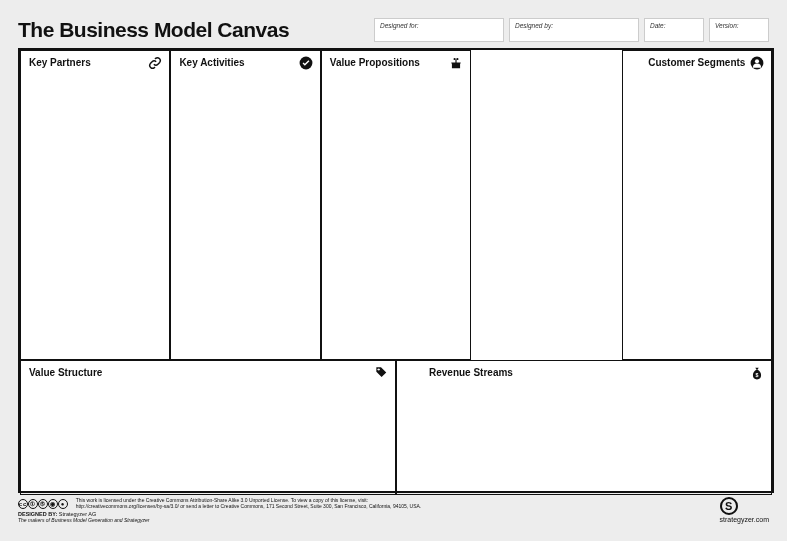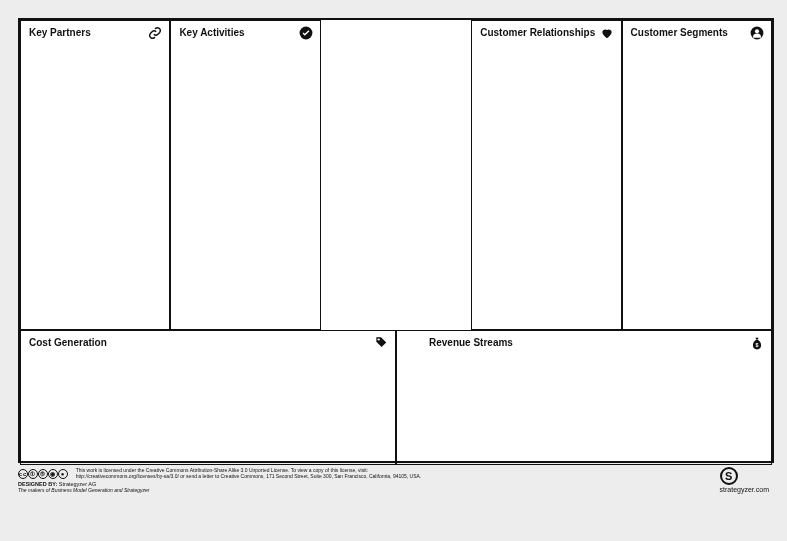--- a/index.html
+++ b/index.html
@@ -67,21 +67,21 @@
     top: 5px;
     right: 7px;
     width: 14px;
     height: 14px;
   }
 
   .kp { grid-column: 1 / 3; grid-row: 1; }
   .col2 { grid-column: 3 / 5; grid-row: 1; display:flex; flex-direction:column; }
   .vp { grid-column: 5 / 7; grid-row: 1; }
   .col4 { grid-column: 7 / 9; grid-row: 1; display:flex; flex-direction:column; }
-  .cs { grid-column: 9 / 11; grid-row: 1; }
+  .cs { grid-column: 9 / 11; grid-row: 1; text-align: center; }
   .cost { grid-column: 1 / 6; grid-row: 2; }
   .rev { grid-column: 6 / 11; grid-row: 2; padding-left: 32px; }
   .sub { flex:1; border:1px solid #111; padding:6px 8px; position:relative; }
   .col2, .col4 { border:0; padding:0; }
 
   .footer {
     display:flex;
     justify-content: space-between;
     align-items: flex-start;
     padding: 4px 18px 0 18px;
@@ -109,20 +109,29 @@
   }
   .footer-right { text-align:right; }
   .website { font-size:7px; color:#111; margin-top:1px; }
 
   svg { display:block; }
 </style>
 </head>
 <body>
 
 <div class="page">
+  <div class="header">
+    <div class="title">The Business Model Canvas</div>
+    <div class="meta-boxes">
+      <div class="meta wide">Designed for:</div>
+      <div class="meta wide">Designed by:</div>
+      <div class="meta narrow">Date:</div>
+      <div class="meta narrow">Version:</div>
+    </div>
+  </div>
 
   <div class="canvas">
 
     <div class="block kp">
       <div class="block-title">Key Partners</div>
       <span class="icon">
         <svg viewBox="0 0 24 24" width="14" height="14">
             <path fill="none" stroke="#111" stroke-width="2.5" d="M10 14a5 5 0 0 0 7 0l3-3a5 5 0 0 0-7-7l-1 1M14 10a5 5 0 0 0-7 0l-3 3a5 5 0 0 0 7 7l1-1"></path>
           </svg>
       </span>
@@ -133,45 +142,45 @@
         <div class="block-title">Key Activities</div>
         <span class="icon">
           <svg viewBox="0 0 24 24" width="14" height="14">
               <circle cx="12" cy="12" r="11" fill="#111"></circle>
               <path d="M7 12l3 3 7-7" stroke="#fff" stroke-width="2.5" fill="none"></path>
             </svg>
         </span>
       </div>
     </div>
 
+    <div class="block vp">
+      <div class="block-title">Value Propositions</div>
+      <span class="icon">
+        <svg viewBox="0 0 24 24" width="14" height="14">
+            <path fill="#111" d="M4 11h16v2H4zM5 13h14v8H5zM11 7h2v14h-2zM8 4a2 2 0 1 1 3 3H8zM16 4a2 2 0 1 0-3 3h3z"></path>
+          </svg>
+      </span>
+    </div>
 
     <div class="block col4">
-      <div class="sub">
-        <div class="block-title">Customer Relationships</div>
-        <span class="icon">
-          <svg viewBox="0 0 24 24" width="14" height="14">
-              <path fill="#111" d="M12 21s-8-5-8-11a5 5 0 0 1 8-3 5 5 0 0 1 8 3c0 6-8 11-8 11z"></path>
-            </svg>
-        </span>
-      </div>
     </div>
 
     <div class="block cs">
       <div class="block-title">Customer Segments</div>
       <span class="icon">
         <svg viewBox="0 0 24 24" width="14" height="14">
             <circle cx="12" cy="12" r="11" fill="#111"></circle>
             <circle cx="12" cy="9" r="3.5" fill="#fff"></circle>
             <path fill="#fff" d="M5 20a7 7 0 0 1 14 0z"></path>
           </svg>
       </span>
     </div>
 
     <div class="block cost">
-      <div class="block-title">Cost Generation</div>
+      <div class="block-title">Value Structure</div>
       <span class="icon">
         <svg viewBox="0 0 24 24" width="14" height="14">
             <path fill="#111" d="M21 11l-9-9H4v8l9 9zM7 6a1.5 1.5 0 1 1 0 0.01z"></path>
             <circle cx="7" cy="6" r="1.3" fill="#fff"></circle>
           </svg>
       </span>
     </div>
 
     <div class="block rev">
       <div class="block-title">Revenue Streams</div>

